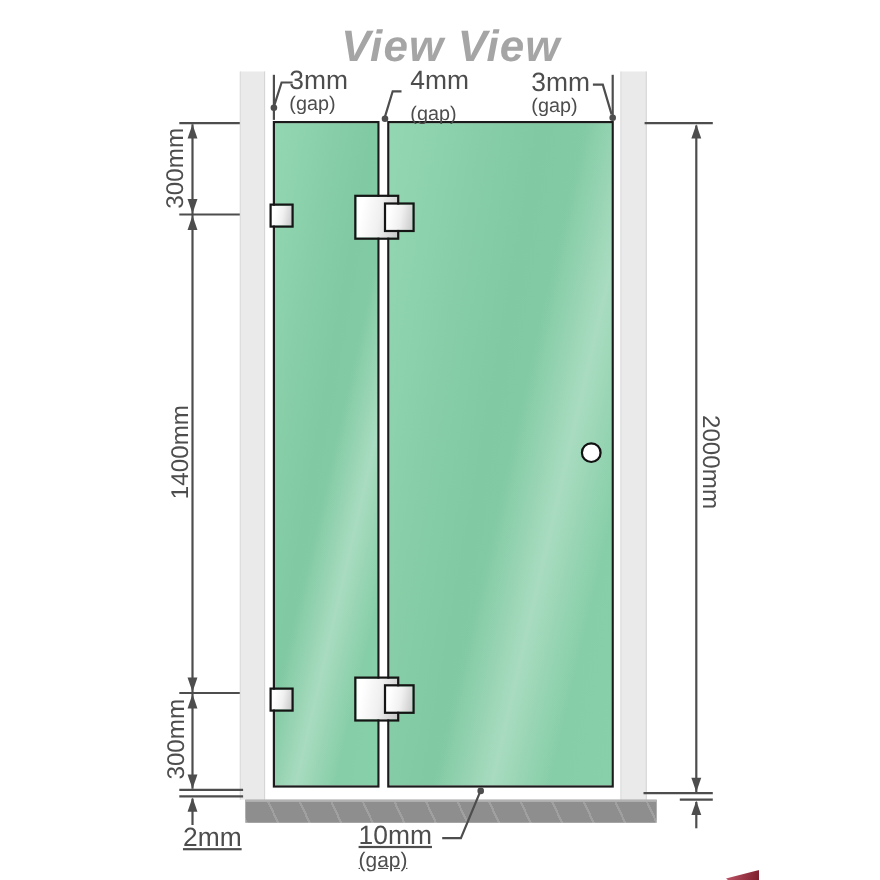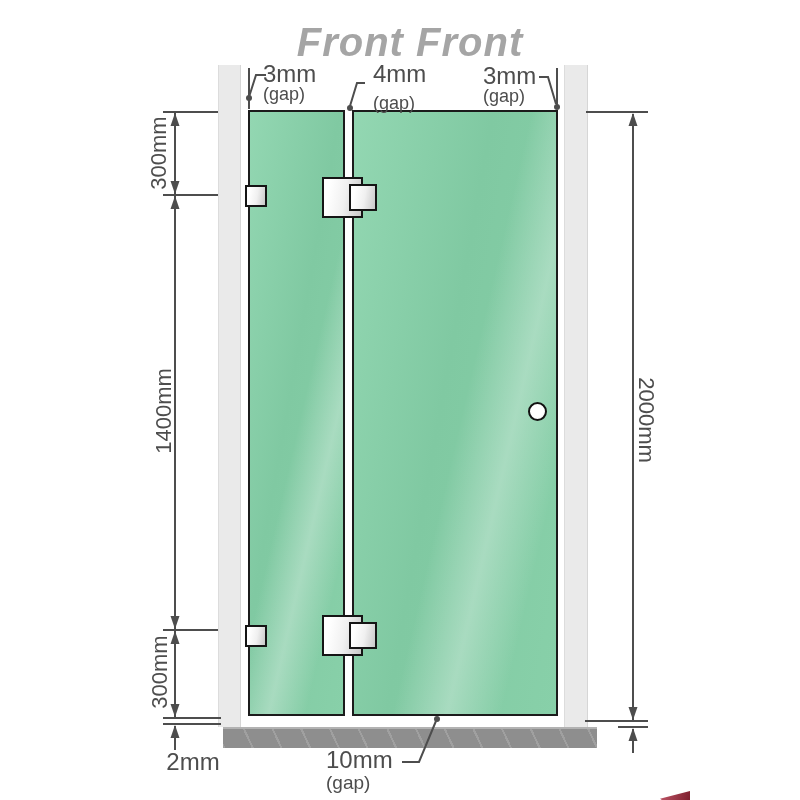--- a/index.html
+++ b/index.html
@@ -53,34 +53,34 @@
     position:absolute;text-align:left;color:var(--label-text,#4d4d4d);line-height:1.0;
   }
   .glabel .val{display:block;font-size:24px;}
   .glabel .note{display:block;font-size:18px;margin-top:-1px;}
   .glabel.center-gap .note{margin-top:8px;}
   .vlabel{
     position:absolute;white-space:nowrap;color:var(--label-text,#4d4d4d);font-size:22px;
     transform:translate(-50%,-50%) rotate(-90deg);
   }
   .vlabel.cw{transform:translate(-50%,-50%) rotate(90deg);}
-  .blabel{position:absolute;color:var(--label-text,#4d4d4d);font-size:24px;line-height:1.0;}
+  .blabel{position:absolute;color:var(--label-text,#4d4d4d);font-size:24px;line-height:1.0;text-decoration:underline;}
   .blabel .note{display:block;font-size:19px;margin-top:1px;}
   .logo-sliver{
     position:absolute;left:660px;top:791px;width:30px;height:9px;
     background:linear-gradient(105deg,#c05668,var(--logo-red,#7d1f2d));
     clip-path:polygon(0 85%, 100% 0%, 100% 100%, 6% 100%);
   }
 </style>
 </head>
 <body>
 
 <div class="canvas">
 
-  <div class="title">Front Front</div>
+  <div class="title">View View</div>
 
   <div class="wall-channel left"></div>
   <div class="wall-channel right"></div>
   <div class="glass left-panel"></div>
   <div class="glass right-panel"></div>
   <div class="floor"></div>
 
   <div class="hw" style="left:245px;top:185px;width:22px;height:22px;"></div>
   <div class="hw" style="left:245px;top:625px;width:22px;height:22px;"></div>
   <div class="hw" style="left:322px;top:177px;width:41px;height:41px;"></div>

